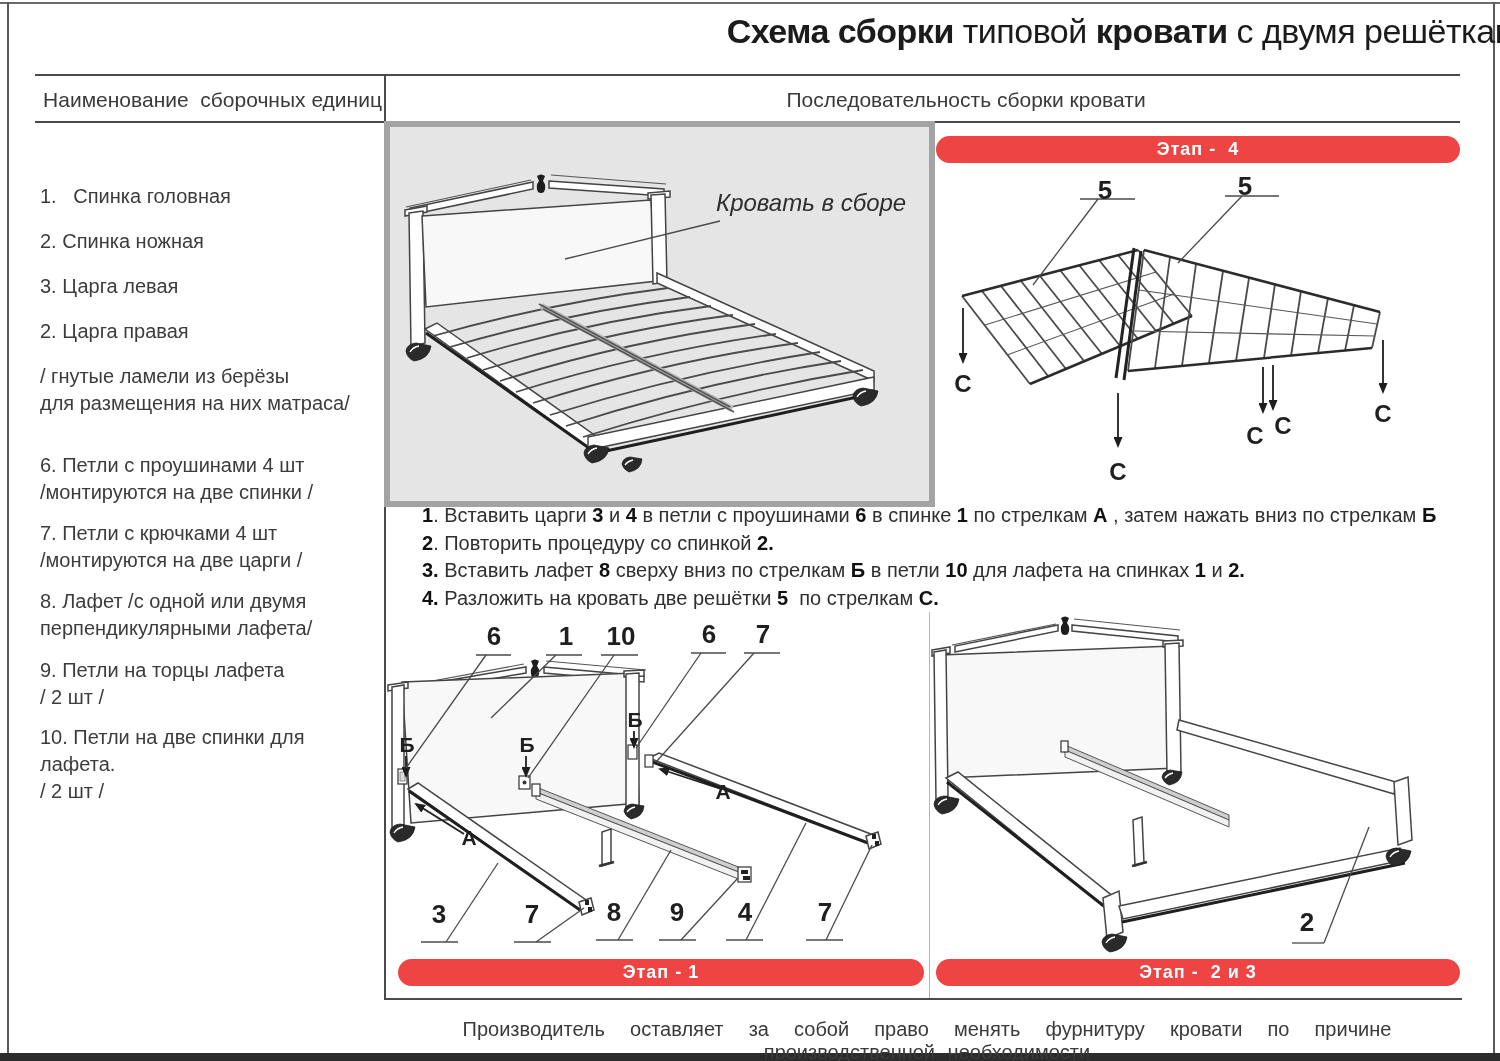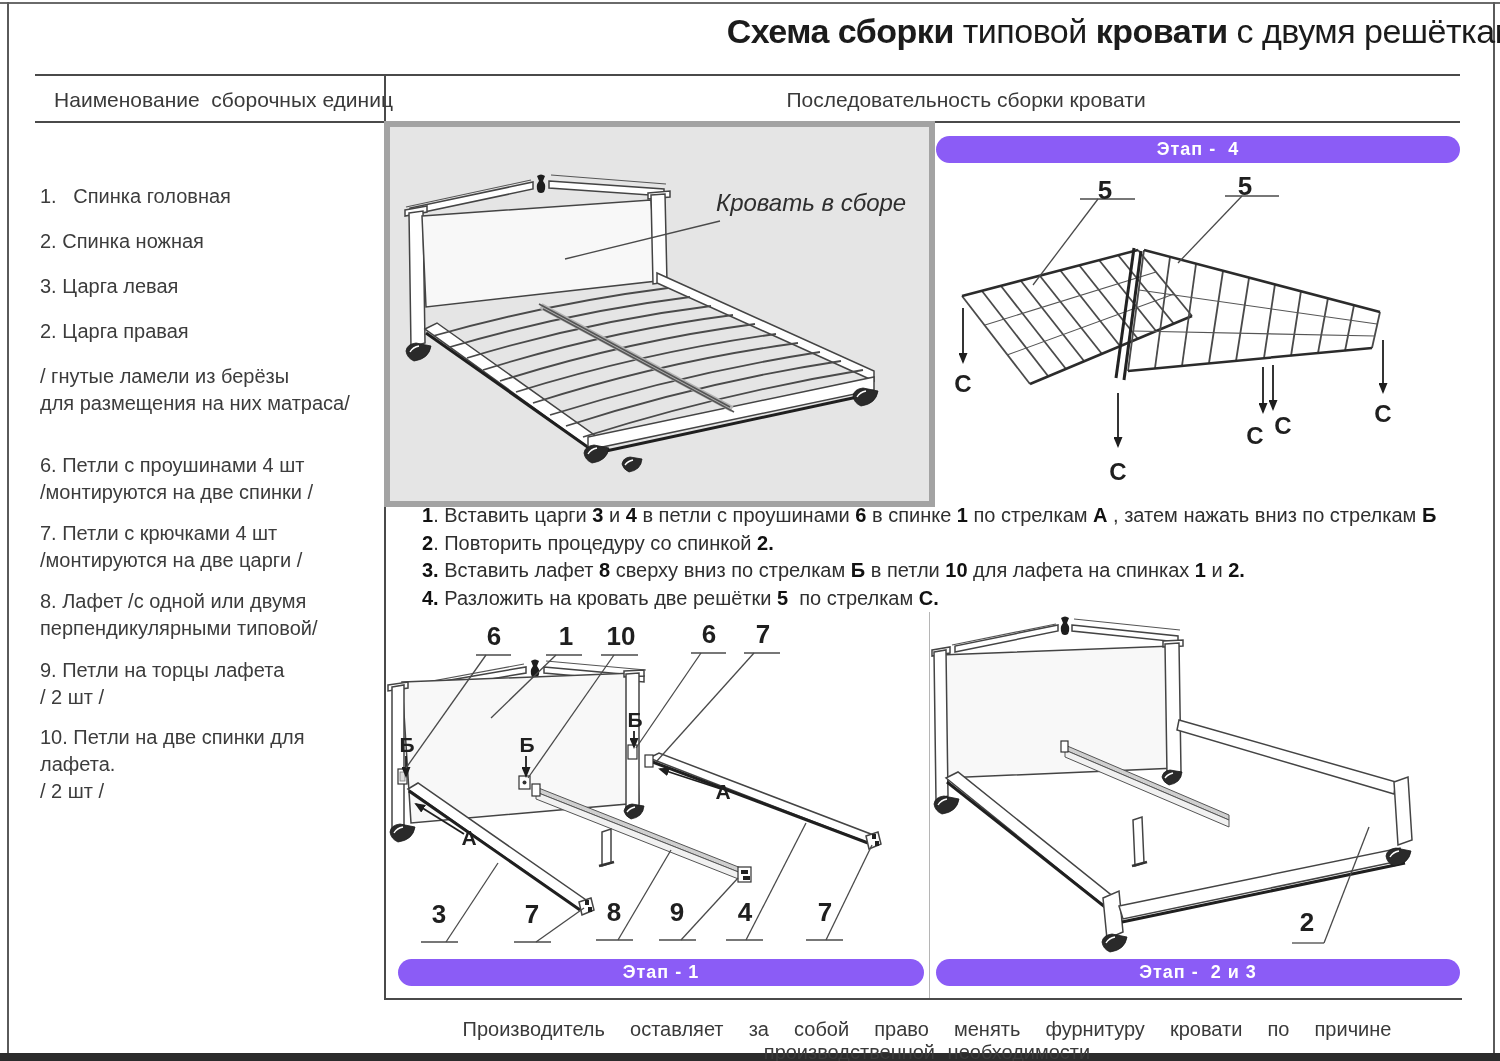--- a/index.html
+++ b/index.html
@@ -18,21 +18,21 @@
   .col-header{
     position:absolute;top:88px;font-size:21px;color:#3a3a3a;text-align:center;white-space:pre;
   }
   .part{position:absolute;left:40px;width:345px;font-size:20px;color:#3c3c3c;}
   .part-line{line-height:27px;white-space:pre-wrap;}
   .drawing-box{
     position:absolute;left:384px;top:121px;width:539px;height:374px;
     border:6px solid #a3a3a3;background:#e5e5e5;font-style:italic;
   }
   .banner{
-    position:absolute;height:27px;background:#8b5cf6;border-radius:14px;
+    position:absolute;height:27px;background:#ef4444;border-radius:14px;
     color:#fff;font-size:18px;font-weight:700;letter-spacing:1px;
     display:flex;align-items:center;justify-content:center;white-space:pre;
   }
   .callout{
     position:absolute;width:38px;text-align:center;
     font-size:26px;font-weight:700;color:#1f1f1f;line-height:28px;white-space:pre;
   }
   .arrow-letter{
     position:absolute;width:22px;text-align:center;
     font-size:21px;font-weight:700;color:#1f1f1f;white-space:pre;
@@ -70,21 +70,21 @@
   <div class="abs" style="left:0;top:1053px;width:100%;height:8px;background:#2c2c2c;"></div>
 
   <div class="title"><b>Схема сборки</b><span> типовой </span><b>кровати</b><span> с двумя решётками</span></div>
 
   <div class="hline" style="left:35px;top:74px;width:1425px;"></div>
   <div class="hline" style="left:35px;top:121px;width:1425px;"></div>
   <div class="vline" style="left:384px;top:74px;height:925px;"></div>
   <div class="abs" style="left:929px;top:612px;width:1px;height:387px;background:#b5b5b5;"></div>
   <div class="hline" style="left:384px;top:998px;width:1078px;"></div>
 
-  <div class="col-header" style="left:49px;width:349px;">Наименование  сборочных единиц</div>
+  <div class="col-header" style="left:38px;width:349px;">Наименование  сборочных единиц</div>
   <div class="col-header" style="left:384px;width:1076px;padding-left:44px;">Последовательность сборки кровати</div>
 
   <div class="part" style="top:183px;">
     <div class="part-line">1.   Спинка головная</div>
   </div>
   <div class="part" style="top:228px;">
     <div class="part-line">2. Спинка ножная</div>
   </div>
   <div class="part" style="top:273px;">
     <div class="part-line">3. Царга левая</div>
@@ -99,21 +99,21 @@
   <div class="part" style="top:452px;">
     <div class="part-line">6. Петли с проушинами 4 шт</div>
     <div class="part-line">/монтируются на две спинки /</div>
   </div>
   <div class="part" style="top:520px;">
     <div class="part-line">7. Петли с крючками 4 шт</div>
     <div class="part-line">/монтируются на две царги /</div>
   </div>
   <div class="part" style="top:588px;">
     <div class="part-line">8. Лафет /с одной или двумя</div>
-    <div class="part-line">перпендикулярными типовой/</div>
+    <div class="part-line">перпендикулярными лафета/</div>
   </div>
   <div class="part" style="top:657px;">
     <div class="part-line">9. Петли на торцы лафета</div>
     <div class="part-line">/ 2 шт /</div>
   </div>
   <div class="part" style="top:724px;">
     <div class="part-line">10. Петли на две спинки для лафета.</div>
     <div class="part-line">/ 2 шт /</div>
   </div>
 

